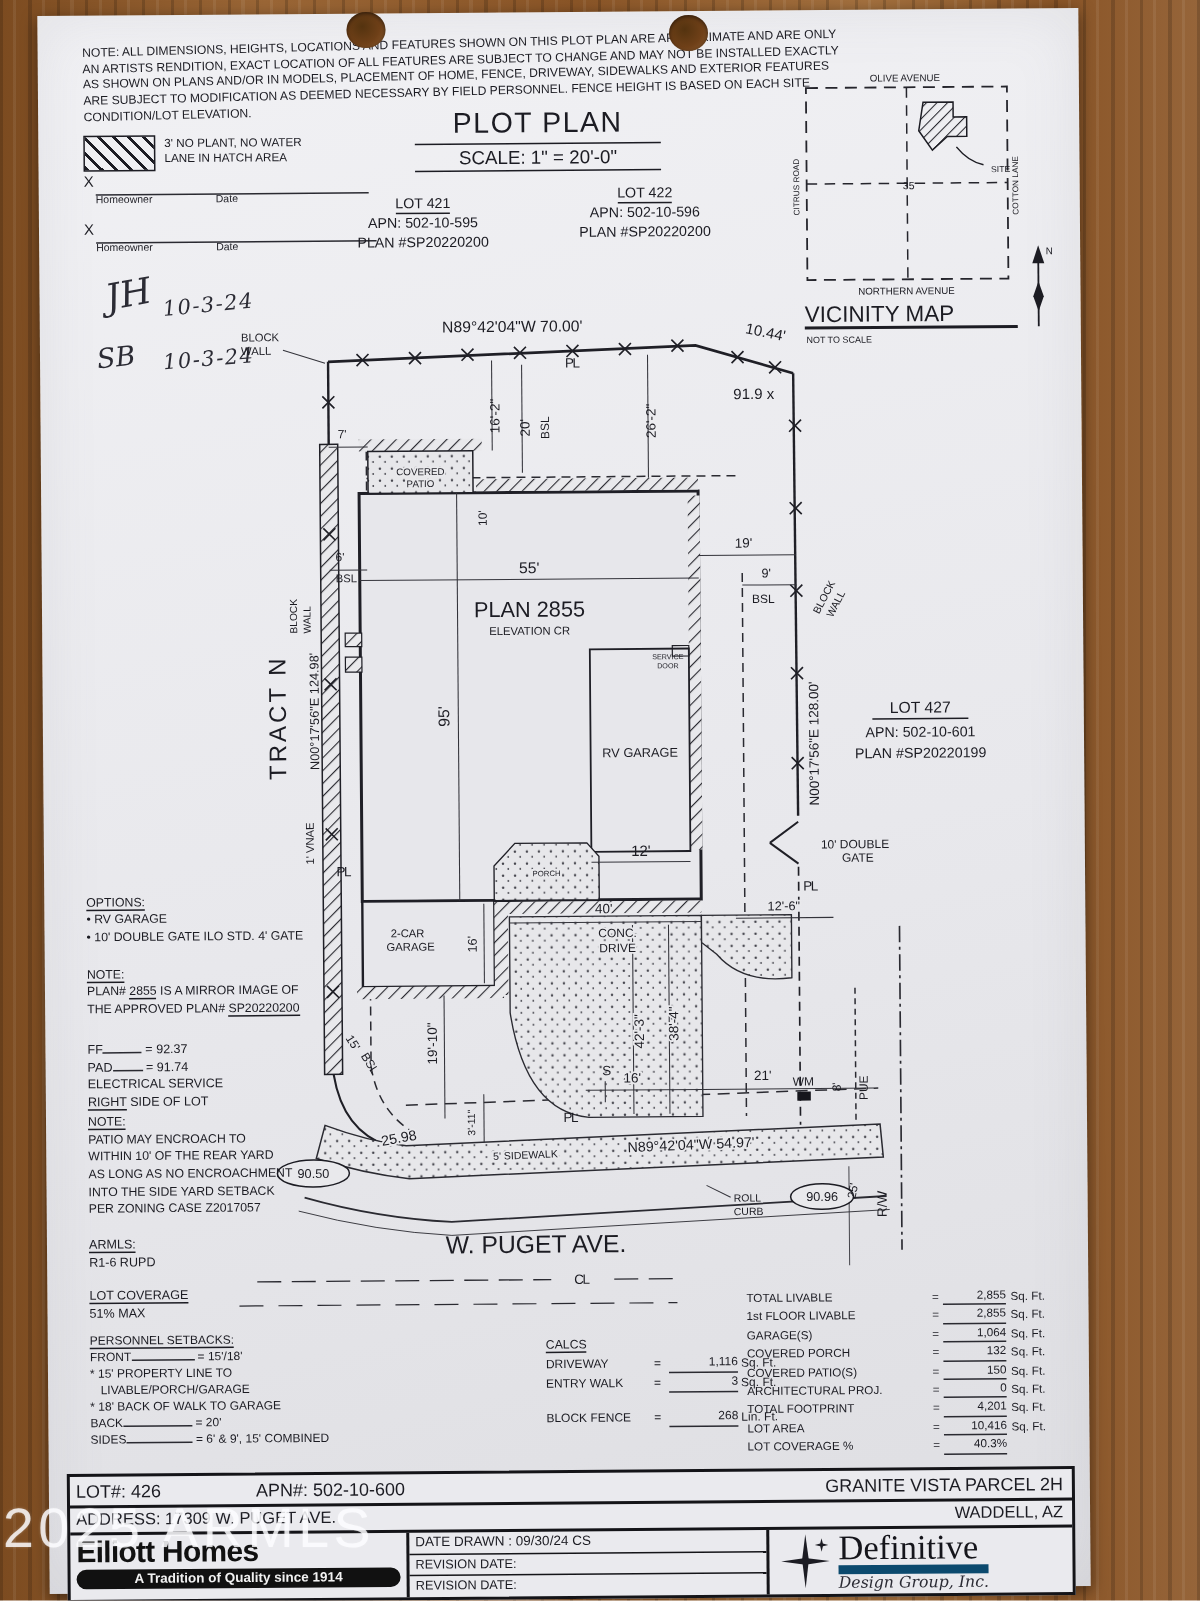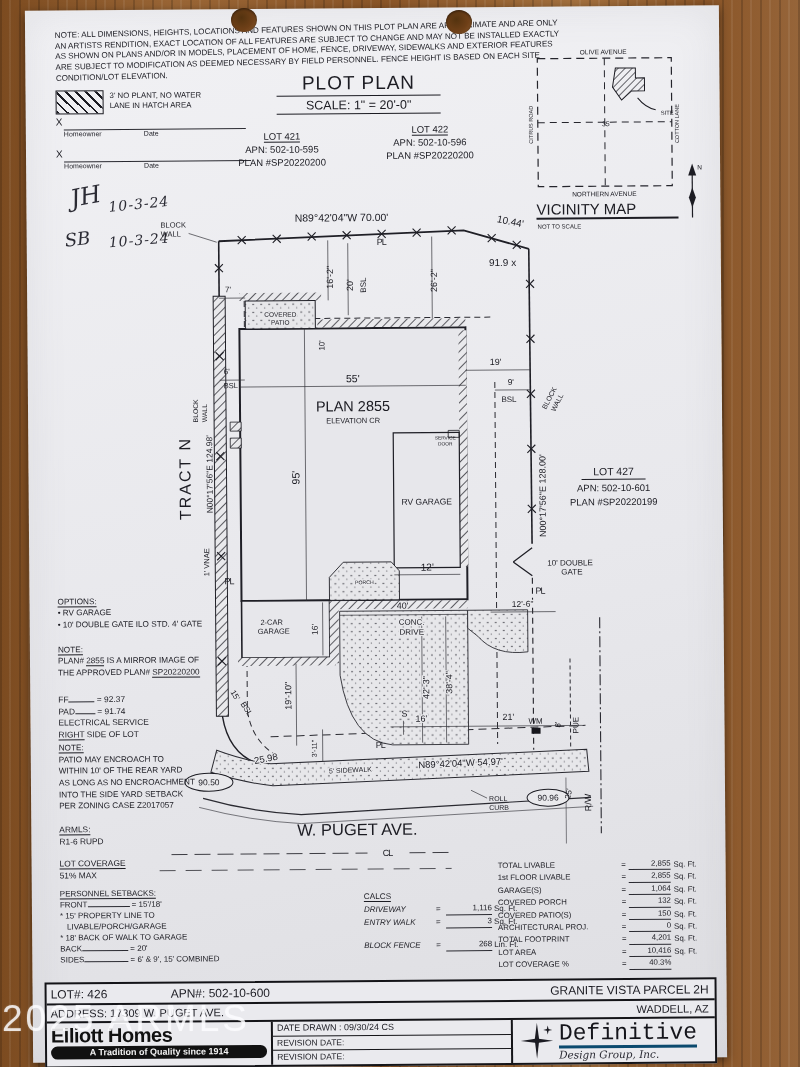--- a/index.html
+++ b/index.html
@@ -18,21 +18,21 @@
   .lead{display:inline-block;border-bottom:1px solid #2a2a31;height:7px;vertical-align:baseline;}
   .hand{font-family:"DejaVu Serif",serif;font-style:italic;color:#2b2b34;}
   svg text{font-family:"Liberation Sans",sans-serif;fill:#1c1c23;}
   .halo{paint-order:stroke;stroke:#e9e9ec;stroke-width:2.4px;}
   .trow{display:flex;align-items:flex-end;line-height:11.4px;font-size:7.8px;}
   .trow .lab{flex:1;}
   .trow .eq{width:10px;text-align:center;}
   .trow .val{width:42px;text-align:right;border-bottom:1px solid #2a2a31;}
   .trow .unit{width:32px;padding-left:3px;}
   .crow{display:flex;align-items:flex-end;line-height:12px;font-size:8px;}
-  .crow .lab{width:72px;font-style:italic;}
+  .crow .lab{width:72px;}
   .crow .eq{width:10px;}
   .crow .val{width:46px;text-align:right;border-bottom:1px solid #2a2a31;}
   .crow .unit{width:36px;padding-left:2px;}
   .hole{position:absolute;width:26px;height:24px;border-radius:50%;
     background:radial-gradient(circle at 40% 40%, #54330f, #6f4018 55%, #8a5a2e 90%);
     box-shadow:inset 0 1px 3px rgba(0,0,0,.6);z-index:40;}
   .wm{position:absolute;left:2px;top:998px;font-size:37px;letter-spacing:3px;
     color:rgba(252,252,255,.82);z-index:60;text-shadow:0 0 2px rgba(255,255,255,.25);}
   .ftrow{display:flex;border-bottom:2px solid #141418;}
 </style>
@@ -455,22 +455,22 @@
         <div style="flex:1;border-bottom:1.2px solid #141418;font-size:8.5px;padding:1px 0 0 4px;">REVISION DATE:</div>
         <div style="flex:1;font-size:8.5px;padding:1px 0 0 4px;">REVISION DATE:</div>
       </div>
       <div style="flex:1;display:flex;align-items:center;padding-left:6px;">
         <svg width="36" height="40" viewBox="0 0 40 44">
           <polygon points="20,1 22.5,20 20,41 17.5,20" fill="#1c1c23"></polygon>
           <polygon points="2,21 20,18.5 38,21 20,23.5" fill="#1c1c23"></polygon>
           <polygon points="32,4 33,8 37,9 33,10 32,14 31,10 27,9 31,8" fill="#1c1c23"></polygon>
         </svg>
         <div style="margin-left:4px;">
-          <div style="font-family:Liberation Mono, monospace;font-size:23px;line-height:23px;color:#15151b;">Definitive</div>
-          <div class="hand" style="font-size:10.5px;border-top:3px solid #0c4a6e;">Design Group, Inc.</div>
+          <div style="font-family:Liberation Serif, serif;font-size:23px;line-height:23px;color:#15151b;">Definitive</div>
+          <div class="hand" style="font-size:10.5px;border-top:6px solid #0c4a6e;">Design Group, Inc.</div>
         </div>
       </div>
     </div>
   </div>
 
 </div>
 
 <div class="hole" style="left:231px;top:8px;"></div>
 <div class="hole" style="left:446px;top:10px;"></div>
 

